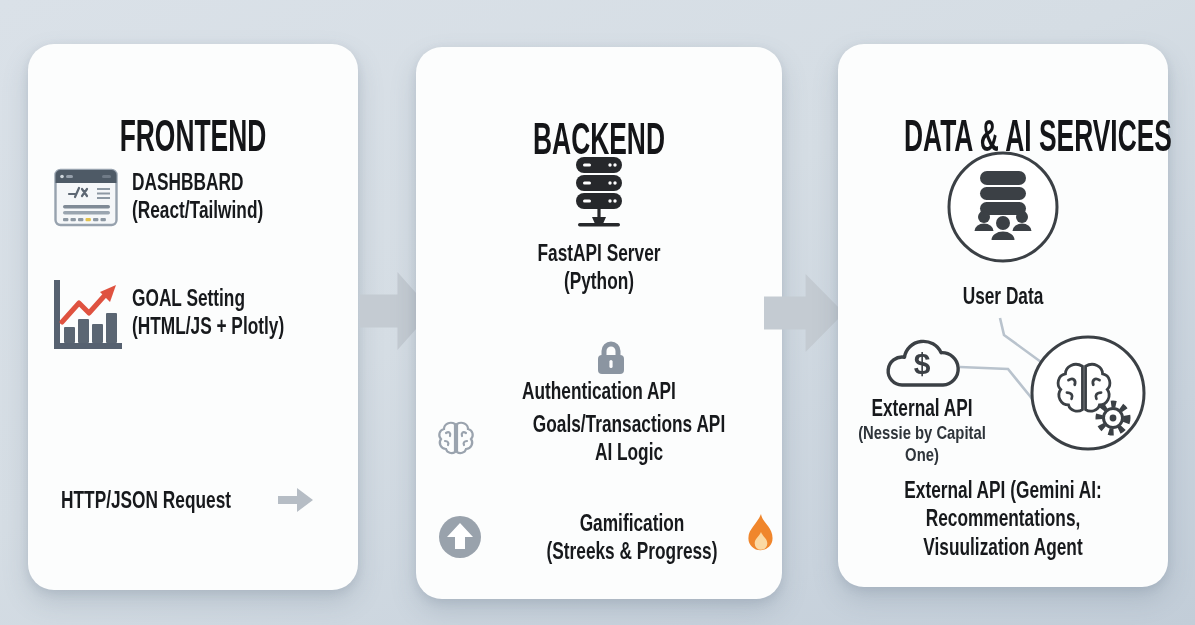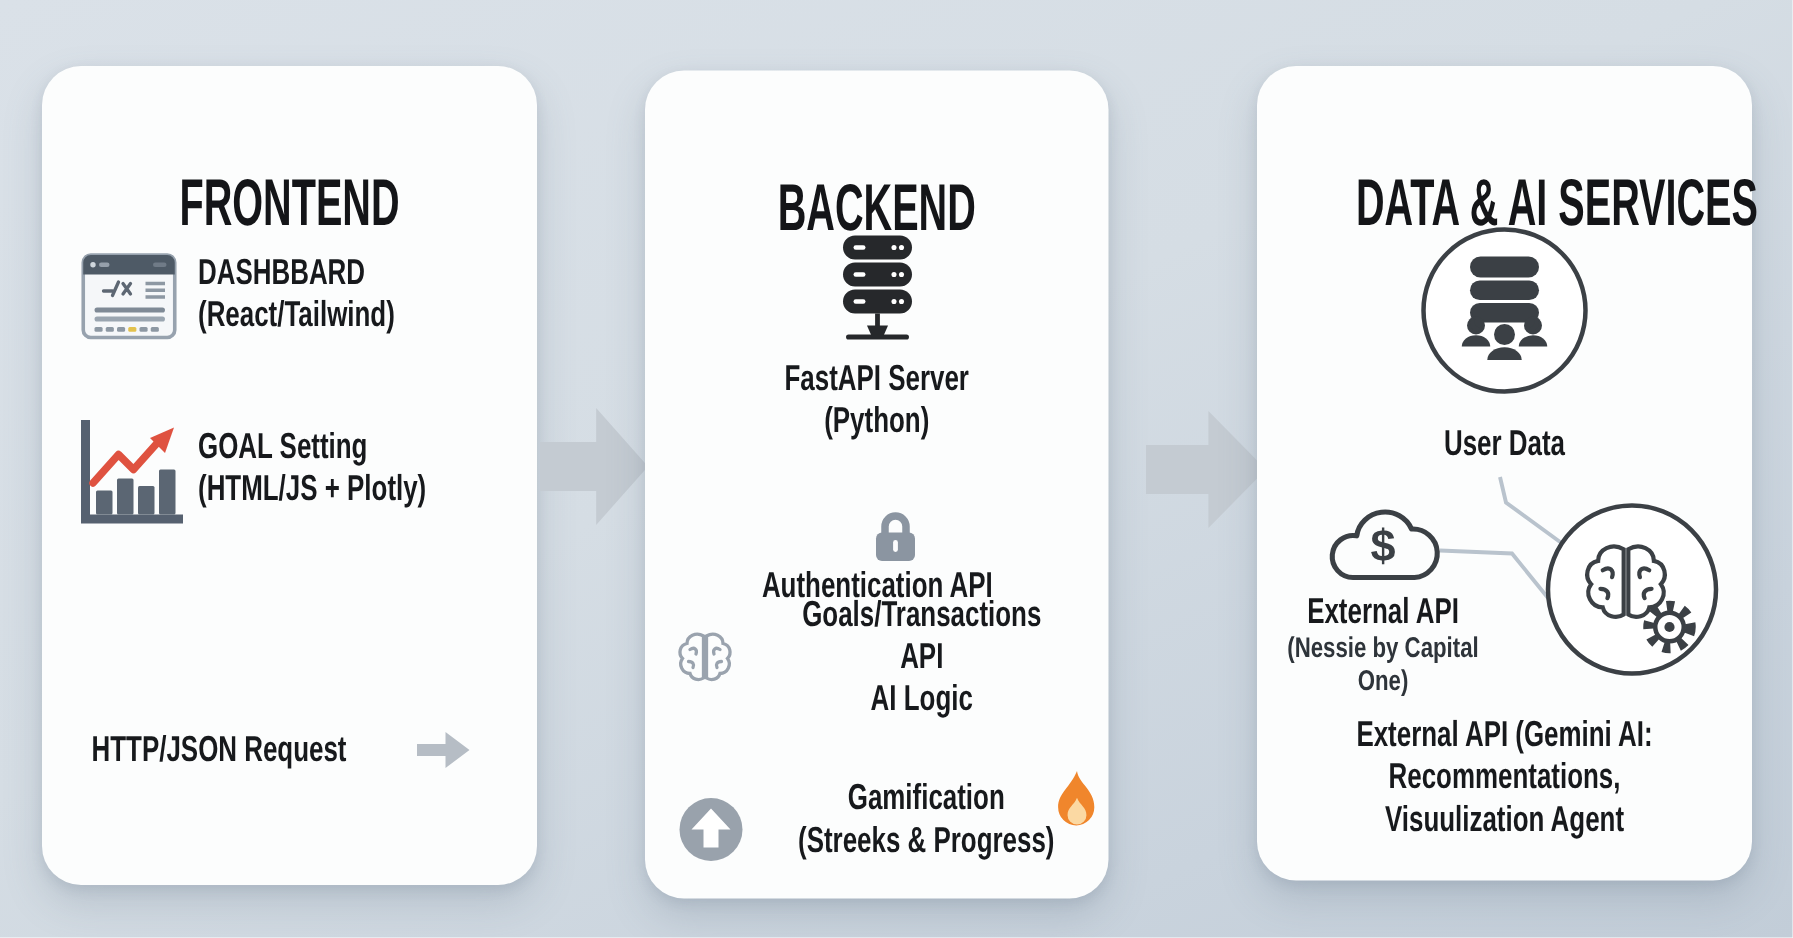--- a/index.html
+++ b/index.html
@@ -6,21 +6,21 @@
   body{
     width:1195px;height:625px;position:relative;overflow:hidden;
     background:linear-gradient(155deg,#dae1e8 0%,#d5dde4 45%,#c9d3dd 80%,#c2cdd8 100%);
     font-family:"Liberation Sans",sans-serif;color:#16181b;
   }
   .panel{
     position:absolute;background:#fcfdfd;border-radius:26px;
     box-shadow:0 12px 26px rgba(93,109,126,.22),0 3px 8px rgba(93,109,126,.14);
   }
   #panel-frontend{left:28px;top:44px;width:330px;height:546px;}
-  #panel-backend{left:430px;top:47px;width:309px;height:552px;}
+  #panel-backend{left:416px;top:47px;width:366px;height:552px;}
   #panel-dataai{left:838px;top:44px;width:330px;height:543px;}
   .panel-title{
     position:absolute;top:30px;left:0;right:0;text-align:center;
     font-size:44px;font-weight:700;letter-spacing:0;color:#141518;
     transform:scaleX(.60);transform-origin:center;white-space:nowrap;
   }
   .lbl{
     font-size:24px;font-weight:700;line-height:1.18;color:#17191c;
     white-space:pre-line;transform:scaleX(.72);
   }
@@ -143,21 +143,21 @@
           <path d="M21 4 C26 1 32 4 32 9 C37 10 38 16 35 19 C38 23 35 29 30 29 C29 33 24 34 21 32 Z"></path>
           <path d="M10 13 c3 -2 5 0 4 3 M9 21 c3 0 4 2 3 4"></path>
           <path d="M30 13 c-3 -2 -5 0 -4 3 M31 21 c-3 0 -4 2 -3 4"></path>
         </g>
       </svg>
     </span>
     <div class="lbl center" style="flex:1;">Goals/Transactions API
 AI Logic</div>
   </div>
 
-  <div class="flexrow" style="left:0;right:0;top:452px;height:76px;align-items:flex-end;">
+  <div class="flexrow" style="left:0;right:0;top:452px;height:76px;">
     <span style="margin-left:22px;">
       <svg width="44" height="44" viewBox="0 0 44 44">
         <circle cx="22" cy="22" r="21" fill="#99a2ac"></circle>
         <polygon points="22,8 35,22 27,22 27,34 17,34 17,22 9,22" fill="#ffffff"></polygon>
       </svg>
     </span>
     <div class="lbl center" style="flex:1;">Gamification
 (Streeks &amp; Progress)</div>
     <span style="position:absolute;right:4px;top:14px;">
       <svg width="34" height="42" viewBox="0 0 32 40">

